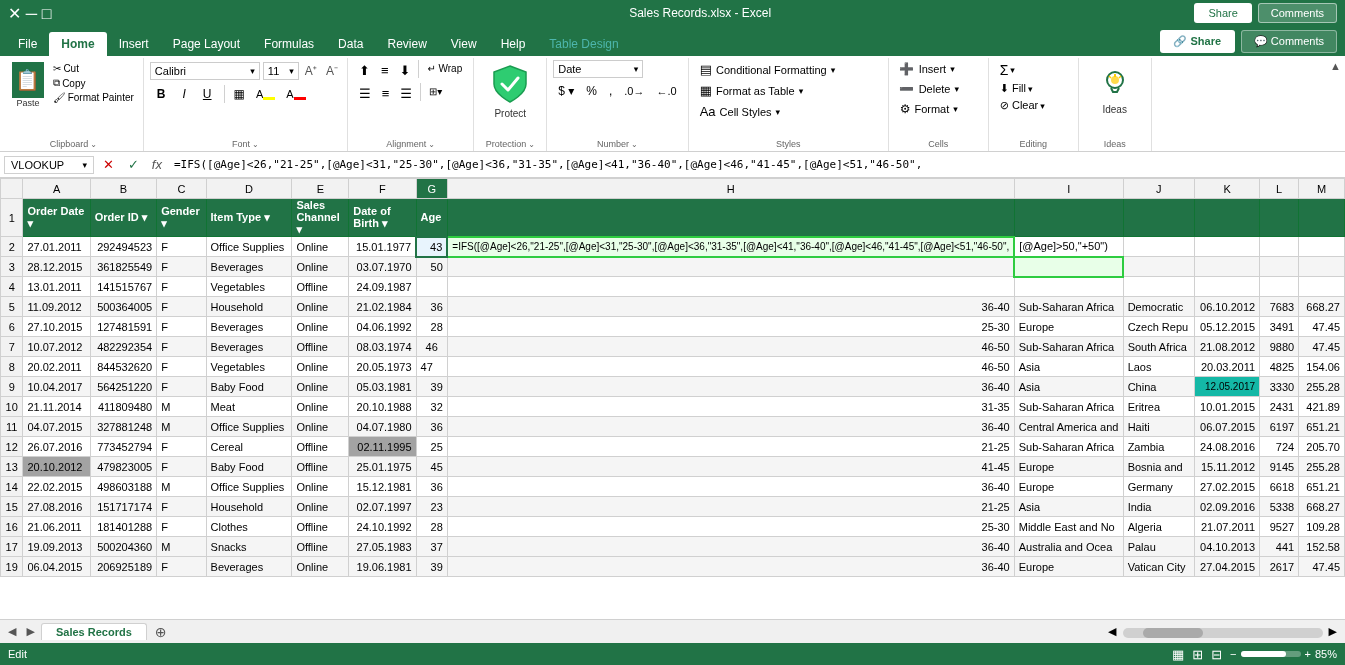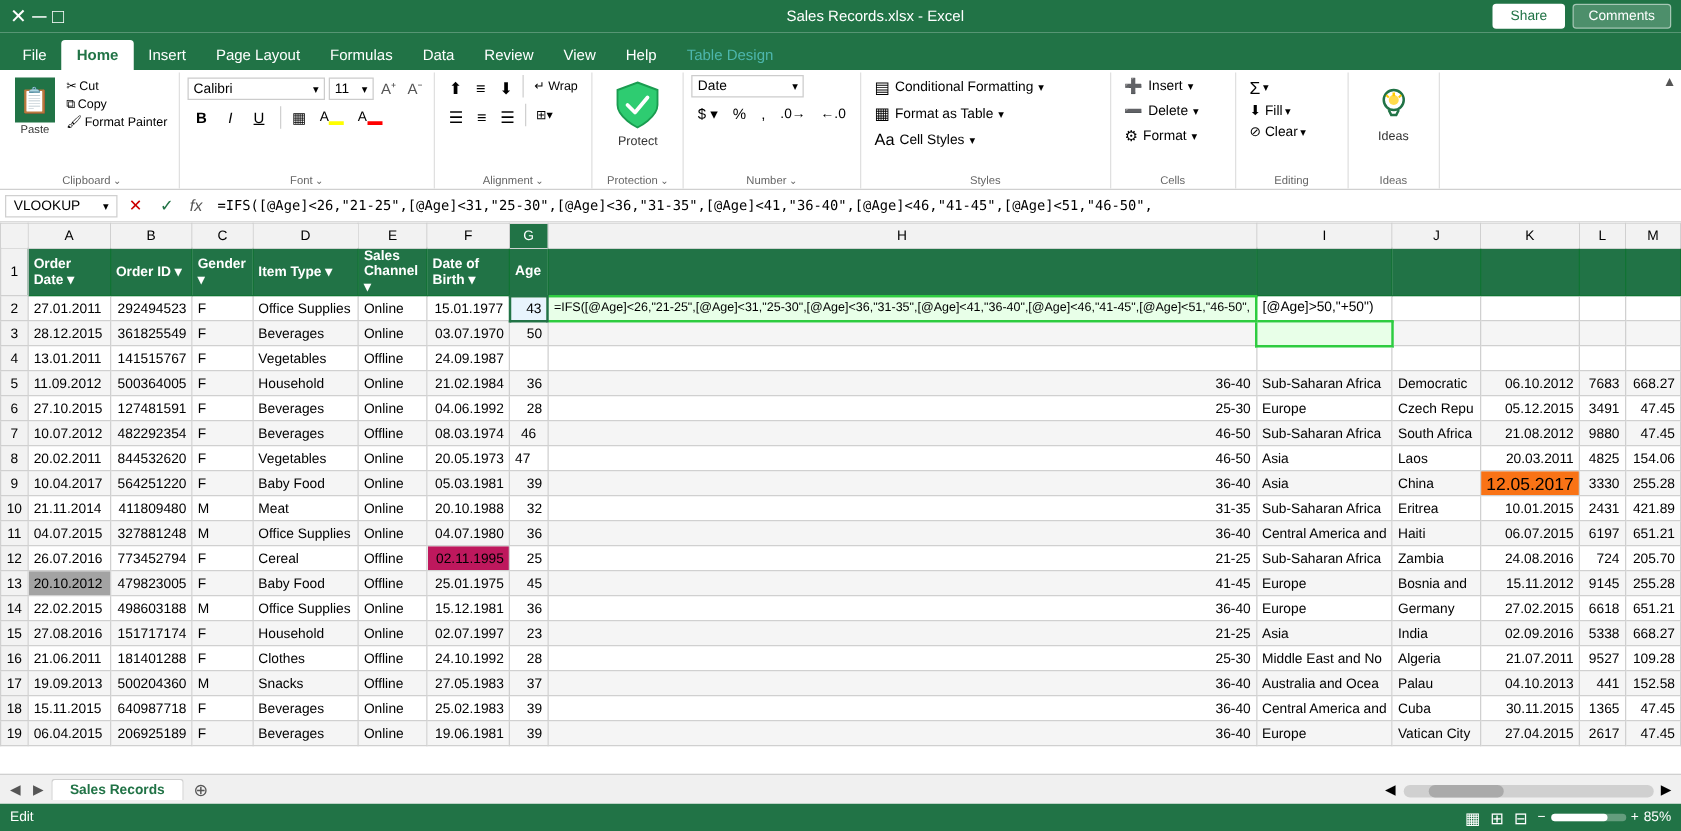--- a/index.html
+++ b/index.html
@@ -23,20 +23,24 @@
     <div style="color:white;padding:5px 12px;font-size:12px;cursor:pointer;">File</div>
     <div style="color:#217346;background:white;padding:5px 12px;font-size:12px;cursor:pointer;border-radius:3px 3px 0 0;font-weight:bold;">Home</div>
     <div style="color:white;padding:5px 12px;font-size:12px;cursor:pointer;">Insert</div>
     <div style="color:white;padding:5px 12px;font-size:12px;cursor:pointer;">Page Layout</div>
     <div style="color:white;padding:5px 12px;font-size:12px;cursor:pointer;">Formulas</div>
     <div style="color:white;padding:5px 12px;font-size:12px;cursor:pointer;">Data</div>
     <div style="color:white;padding:5px 12px;font-size:12px;cursor:pointer;">Review</div>
     <div style="color:white;padding:5px 12px;font-size:12px;cursor:pointer;">View</div>
     <div style="color:white;padding:5px 12px;font-size:12px;cursor:pointer;">Help</div>
     <div style="color:#4db6ac;padding:5px 12px;font-size:12px;cursor:pointer;">Table Design</div>
+    <div style="position:absolute;right:8px;top:4px;display:flex;gap:6px;">
+      <button style="background:white;color:#217346;border:none;padding:4px 14px;border-radius:3px;cursor:pointer;font-size:11px;font-weight:bold;">🔗 Share</button>
+      <button style="background:rgba(255,255,255,0.15);color:white;border:1px solid rgba(255,255,255,0.4);padding:4px 12px;border-radius:3px;cursor:pointer;font-size:11px;">💬 Comments</button>
+    </div>
   </div>
 
   <div style="background:white;border-bottom:1px solid #d0d0d0;display:flex;align-items:stretch;padding:2px 4px 0 4px;height:96px;position:relative;overflow:hidden;">
 
     <div style="display:flex;flex-direction:column;border-right:1px solid #e0e0e0;padding:2px 6px 14px;min-width:76px;position:relative;">
       <div style="display:flex;align-items:flex-start;gap:4px;flex:1;">
         <div style="display:flex;flex-direction:column;align-items:center;cursor:pointer;padding:2px;">
           <div style="width:32px;height:36px;background:#217346;display:flex;align-items:center;justify-content:center;color:white;font-size:20px;">📋</div>
           <span style="font-size:9px;color:#333;">Paste</span>
         </div>
@@ -388,21 +392,21 @@
             <td style="border: 1px solid rgb(208, 208, 208); padding: 0px 4px; height: 20px; font-size: 11px; background: rgb(245, 245, 245); overflow: hidden; white-space: nowrap; text-overflow: ellipsis;">10.04.2017</td>
             <td style="border: 1px solid rgb(208, 208, 208); padding: 0px 4px; height: 20px; font-size: 11px; background: rgb(245, 245, 245); overflow: hidden; white-space: nowrap; text-overflow: ellipsis; text-align: right;">564251220</td>
             <td style="border: 1px solid rgb(208, 208, 208); padding: 0px 4px; height: 20px; font-size: 11px; background: rgb(245, 245, 245); overflow: hidden; white-space: nowrap; text-overflow: ellipsis;">F</td>
             <td style="border: 1px solid rgb(208, 208, 208); padding: 0px 4px; height: 20px; font-size: 11px; background: rgb(245, 245, 245); overflow: hidden; white-space: nowrap; text-overflow: ellipsis;">Baby Food</td>
             <td style="border: 1px solid rgb(208, 208, 208); padding: 0px 4px; height: 20px; font-size: 11px; background: rgb(245, 245, 245); overflow: hidden; white-space: nowrap; text-overflow: ellipsis;">Online</td>
             <td style="border: 1px solid rgb(208, 208, 208); padding: 0px 4px; height: 20px; font-size: 11px; background: rgb(245, 245, 245); overflow: hidden; white-space: nowrap; text-overflow: ellipsis; text-align: right;">05.03.1981</td>
             <td style="border: 1px solid rgb(208, 208, 208); padding: 0px 4px; height: 20px; font-size: 11px; background: rgb(245, 245, 245); overflow: hidden; white-space: nowrap; text-overflow: ellipsis; text-align: right;">39</td>
             <td style="border: 1px solid rgb(208, 208, 208); padding: 0px 4px; height: 20px; font-size: 11px; background: rgb(245, 245, 245); overflow: hidden; white-space: nowrap; text-overflow: ellipsis; text-align: right;">36-40</td>
             <td style="border: 1px solid rgb(208, 208, 208); padding: 0px 4px; height: 20px; font-size: 11px; background: rgb(245, 245, 245); overflow: hidden; white-space: nowrap; text-overflow: ellipsis;">Asia</td>
             <td style="border: 1px solid rgb(208, 208, 208); padding: 0px 4px; height: 20px; font-size: 11px; background: rgb(245, 245, 245); overflow: hidden; white-space: nowrap; text-overflow: ellipsis;">China</td>
-            <td style="border: 1px solid rgb(208, 208, 208); padding: 0px 4px; height: 20px; font-size: 14px; background: #f97316; overflow: hidden; white-space: nowrap; text-overflow: ellipsis; ">12.05.2017</td>
+            <td style="border: 1px solid rgb(208, 208, 208); padding: 0px 4px; height: 20px; font-size: 10px; background: #14b8a6; overflow: hidden; white-space: nowrap; text-overflow: ellipsis; text-align: right;">12.05.2017</td>
             <td style="border: 1px solid rgb(208, 208, 208); padding: 0px 4px; height: 20px; font-size: 11px; background: rgb(245, 245, 245); overflow: hidden; white-space: nowrap; text-overflow: ellipsis; text-align: right;">3330</td>
             <td style="border: 1px solid rgb(208, 208, 208); padding: 0px 4px; height: 20px; font-size: 11px; background: rgb(245, 245, 245); overflow: hidden; white-space: nowrap; text-overflow: ellipsis; text-align: right;">255.28</td>
           </tr>
           <tr>
             <td style="background: rgb(242, 242, 242); border: 1px solid rgb(208, 208, 208); padding: 0px 4px; height: 20px; text-align: center; font-size: 11px;">10</td>
             <td style="border: 1px solid rgb(208, 208, 208); padding: 0px 4px; height: 20px; font-size: 11px; background: rgb(255, 255, 255); overflow: hidden; white-space: nowrap; text-overflow: ellipsis;">21.11.2014</td>
             <td style="border: 1px solid rgb(208, 208, 208); padding: 0px 4px; height: 20px; font-size: 11px; background: rgb(255, 255, 255); overflow: hidden; white-space: nowrap; text-overflow: ellipsis; text-align: right;">411809480</td>
             <td style="border: 1px solid rgb(208, 208, 208); padding: 0px 4px; height: 20px; font-size: 11px; background: rgb(255, 255, 255); overflow: hidden; white-space: nowrap; text-overflow: ellipsis;">M</td>
             <td style="border: 1px solid rgb(208, 208, 208); padding: 0px 4px; height: 20px; font-size: 11px; background: rgb(255, 255, 255); overflow: hidden; white-space: nowrap; text-overflow: ellipsis;">Meat</td>
             <td style="border: 1px solid rgb(208, 208, 208); padding: 0px 4px; height: 20px; font-size: 11px; background: rgb(255, 255, 255); overflow: hidden; white-space: nowrap; text-overflow: ellipsis;">Online</td>
@@ -431,21 +435,21 @@
             <td style="border: 1px solid rgb(208, 208, 208); padding: 0px 4px; height: 20px; font-size: 11px; background: rgb(245, 245, 245); overflow: hidden; white-space: nowrap; text-overflow: ellipsis; text-align: right;">6197</td>
             <td style="border: 1px solid rgb(208, 208, 208); padding: 0px 4px; height: 20px; font-size: 11px; background: rgb(245, 245, 245); overflow: hidden; white-space: nowrap; text-overflow: ellipsis; text-align: right;">651.21</td>
           </tr>
           <tr>
             <td style="background: rgb(242, 242, 242); border: 1px solid rgb(208, 208, 208); padding: 0px 4px; height: 20px; text-align: center; font-size: 11px;">12</td>
             <td style="border: 1px solid rgb(208, 208, 208); padding: 0px 4px; height: 20px; font-size: 11px; background: rgb(255, 255, 255); overflow: hidden; white-space: nowrap; text-overflow: ellipsis;">26.07.2016</td>
             <td style="border: 1px solid rgb(208, 208, 208); padding: 0px 4px; height: 20px; font-size: 11px; background: rgb(255, 255, 255); overflow: hidden; white-space: nowrap; text-overflow: ellipsis; text-align: right;">773452794</td>
             <td style="border: 1px solid rgb(208, 208, 208); padding: 0px 4px; height: 20px; font-size: 11px; background: rgb(255, 255, 255); overflow: hidden; white-space: nowrap; text-overflow: ellipsis;">F</td>
             <td style="border: 1px solid rgb(208, 208, 208); padding: 0px 4px; height: 20px; font-size: 11px; background: rgb(255, 255, 255); overflow: hidden; white-space: nowrap; text-overflow: ellipsis;">Cereal</td>
             <td style="border: 1px solid rgb(208, 208, 208); padding: 0px 4px; height: 20px; font-size: 11px; background: rgb(255, 255, 255); overflow: hidden; white-space: nowrap; text-overflow: ellipsis;">Offline</td>
-            <td style="border: 1px solid rgb(208, 208, 208); padding: 0px 4px; height: 20px; font-size: 11px; background: #be185d; overflow: hidden; white-space: nowrap; text-overflow: ellipsis; text-align: right;">02.11.1995</td>
+            <td style="border: 1px solid rgb(208, 208, 208); padding: 0px 4px; height: 20px; font-size: 11px; background: #a3a3a3; overflow: hidden; white-space: nowrap; text-overflow: ellipsis; text-align: right;">02.11.1995</td>
             <td style="border: 1px solid rgb(208, 208, 208); padding: 0px 4px; height: 20px; font-size: 11px; background: rgb(255, 255, 255); overflow: hidden; white-space: nowrap; text-overflow: ellipsis; text-align: right;">25</td>
             <td style="border: 1px solid rgb(208, 208, 208); padding: 0px 4px; height: 20px; font-size: 11px; background: rgb(255, 255, 255); overflow: hidden; white-space: nowrap; text-overflow: ellipsis; text-align: right;">21-25</td>
             <td style="border: 1px solid rgb(208, 208, 208); padding: 0px 4px; height: 20px; font-size: 11px; background: rgb(255, 255, 255); overflow: hidden; white-space: nowrap; text-overflow: ellipsis;">Sub-Saharan Africa</td>
             <td style="border: 1px solid rgb(208, 208, 208); padding: 0px 4px; height: 20px; font-size: 11px; background: rgb(255, 255, 255); overflow: hidden; white-space: nowrap; text-overflow: ellipsis;">Zambia</td>
             <td style="border: 1px solid rgb(208, 208, 208); padding: 0px 4px; height: 20px; font-size: 11px; background: rgb(255, 255, 255); overflow: hidden; white-space: nowrap; text-overflow: ellipsis; text-align: right;">24.08.2016</td>
             <td style="border: 1px solid rgb(208, 208, 208); padding: 0px 4px; height: 20px; font-size: 11px; background: rgb(255, 255, 255); overflow: hidden; white-space: nowrap; text-overflow: ellipsis; text-align: right;">724</td>
             <td style="border: 1px solid rgb(208, 208, 208); padding: 0px 4px; height: 20px; font-size: 11px; background: rgb(255, 255, 255); overflow: hidden; white-space: nowrap; text-overflow: ellipsis; text-align: right;">205.70</td>
           </tr>
           <tr>
             <td style="background: rgb(242, 242, 242); border: 1px solid rgb(208, 208, 208); padding: 0px 4px; height: 20px; text-align: center; font-size: 11px;">13</td>
@@ -521,36 +525,20 @@
             <td style="border: 1px solid rgb(208, 208, 208); padding: 0px 4px; height: 20px; font-size: 11px; background: rgb(245, 245, 245); overflow: hidden; white-space: nowrap; text-overflow: ellipsis; text-align: right;">27.05.1983</td>
             <td style="border: 1px solid rgb(208, 208, 208); padding: 0px 4px; height: 20px; font-size: 11px; background: rgb(245, 245, 245); overflow: hidden; white-space: nowrap; text-overflow: ellipsis; text-align: right;">37</td>
             <td style="border: 1px solid rgb(208, 208, 208); padding: 0px 4px; height: 20px; font-size: 11px; background: rgb(245, 245, 245); overflow: hidden; white-space: nowrap; text-overflow: ellipsis; text-align: right;">36-40</td>
             <td style="border: 1px solid rgb(208, 208, 208); padding: 0px 4px; height: 20px; font-size: 11px; background: rgb(245, 245, 245); overflow: hidden; white-space: nowrap; text-overflow: ellipsis;">Australia and Ocea</td>
             <td style="border: 1px solid rgb(208, 208, 208); padding: 0px 4px; height: 20px; font-size: 11px; background: rgb(245, 245, 245); overflow: hidden; white-space: nowrap; text-overflow: ellipsis;">Palau</td>
             <td style="border: 1px solid rgb(208, 208, 208); padding: 0px 4px; height: 20px; font-size: 11px; background: rgb(245, 245, 245); overflow: hidden; white-space: nowrap; text-overflow: ellipsis; text-align: right;">04.10.2013</td>
             <td style="border: 1px solid rgb(208, 208, 208); padding: 0px 4px; height: 20px; font-size: 11px; background: rgb(245, 245, 245); overflow: hidden; white-space: nowrap; text-overflow: ellipsis; text-align: right;">441</td>
             <td style="border: 1px solid rgb(208, 208, 208); padding: 0px 4px; height: 20px; font-size: 11px; background: rgb(245, 245, 245); overflow: hidden; white-space: nowrap; text-overflow: ellipsis; text-align: right;">152.58</td>
           </tr>
           <tr>
-            <td style="background: rgb(242, 242, 242); border: 1px solid rgb(208, 208, 208); padding: 0px 4px; height: 20px; text-align: center; font-size: 11px;">18</td>
-            <td style="border: 1px solid rgb(208, 208, 208); padding: 0px 4px; height: 20px; font-size: 11px; background: rgb(255, 255, 255); overflow: hidden; white-space: nowrap; text-overflow: ellipsis;">15.11.2015</td>
-            <td style="border: 1px solid rgb(208, 208, 208); padding: 0px 4px; height: 20px; font-size: 11px; background: rgb(255, 255, 255); overflow: hidden; white-space: nowrap; text-overflow: ellipsis; text-align: right;">640987718</td>
-            <td style="border: 1px solid rgb(208, 208, 208); padding: 0px 4px; height: 20px; font-size: 11px; background: rgb(255, 255, 255); overflow: hidden; white-space: nowrap; text-overflow: ellipsis;">F</td>
-            <td style="border: 1px solid rgb(208, 208, 208); padding: 0px 4px; height: 20px; font-size: 11px; background: rgb(255, 255, 255); overflow: hidden; white-space: nowrap; text-overflow: ellipsis;">Beverages</td>
-            <td style="border: 1px solid rgb(208, 208, 208); padding: 0px 4px; height: 20px; font-size: 11px; background: rgb(255, 255, 255); overflow: hidden; white-space: nowrap; text-overflow: ellipsis;">Online</td>
-            <td style="border: 1px solid rgb(208, 208, 208); padding: 0px 4px; height: 20px; font-size: 11px; background: rgb(255, 255, 255); overflow: hidden; white-space: nowrap; text-overflow: ellipsis; text-align: right;">25.02.1983</td>
-            <td style="border: 1px solid rgb(208, 208, 208); padding: 0px 4px; height: 20px; font-size: 11px; background: rgb(255, 255, 255); overflow: hidden; white-space: nowrap; text-overflow: ellipsis; text-align: right;">39</td>
-            <td style="border: 1px solid rgb(208, 208, 208); padding: 0px 4px; height: 20px; font-size: 11px; background: rgb(255, 255, 255); overflow: hidden; white-space: nowrap; text-overflow: ellipsis; text-align: right;">36-40</td>
-            <td style="border: 1px solid rgb(208, 208, 208); padding: 0px 4px; height: 20px; font-size: 11px; background: rgb(255, 255, 255); overflow: hidden; white-space: nowrap; text-overflow: ellipsis;">Central America and</td>
-            <td style="border: 1px solid rgb(208, 208, 208); padding: 0px 4px; height: 20px; font-size: 11px; background: rgb(255, 255, 255); overflow: hidden; white-space: nowrap; text-overflow: ellipsis;">Cuba</td>
-            <td style="border: 1px solid rgb(208, 208, 208); padding: 0px 4px; height: 20px; font-size: 11px; background: rgb(255, 255, 255); overflow: hidden; white-space: nowrap; text-overflow: ellipsis; text-align: right;">30.11.2015</td>
-            <td style="border: 1px solid rgb(208, 208, 208); padding: 0px 4px; height: 20px; font-size: 11px; background: rgb(255, 255, 255); overflow: hidden; white-space: nowrap; text-overflow: ellipsis; text-align: right;">1365</td>
-            <td style="border: 1px solid rgb(208, 208, 208); padding: 0px 4px; height: 20px; font-size: 11px; background: rgb(255, 255, 255); overflow: hidden; white-space: nowrap; text-overflow: ellipsis; text-align: right;">47.45</td>
-          </tr>
-          <tr>
             <td style="background: rgb(242, 242, 242); border: 1px solid rgb(208, 208, 208); padding: 0px 4px; height: 20px; text-align: center; font-size: 11px;">19</td>
             <td style="border: 1px solid rgb(208, 208, 208); padding: 0px 4px; height: 20px; font-size: 11px; background: rgb(245, 245, 245); overflow: hidden; white-space: nowrap; text-overflow: ellipsis;">06.04.2015</td>
             <td style="border: 1px solid rgb(208, 208, 208); padding: 0px 4px; height: 20px; font-size: 11px; background: rgb(245, 245, 245); overflow: hidden; white-space: nowrap; text-overflow: ellipsis; text-align: right;">206925189</td>
             <td style="border: 1px solid rgb(208, 208, 208); padding: 0px 4px; height: 20px; font-size: 11px; background: rgb(245, 245, 245); overflow: hidden; white-space: nowrap; text-overflow: ellipsis;">F</td>
             <td style="border: 1px solid rgb(208, 208, 208); padding: 0px 4px; height: 20px; font-size: 11px; background: rgb(245, 245, 245); overflow: hidden; white-space: nowrap; text-overflow: ellipsis;">Beverages</td>
             <td style="border: 1px solid rgb(208, 208, 208); padding: 0px 4px; height: 20px; font-size: 11px; background: rgb(245, 245, 245); overflow: hidden; white-space: nowrap; text-overflow: ellipsis;">Online</td>
             <td style="border: 1px solid rgb(208, 208, 208); padding: 0px 4px; height: 20px; font-size: 11px; background: rgb(245, 245, 245); overflow: hidden; white-space: nowrap; text-overflow: ellipsis; text-align: right;">19.06.1981</td>
             <td style="border: 1px solid rgb(208, 208, 208); padding: 0px 4px; height: 20px; font-size: 11px; background: rgb(245, 245, 245); overflow: hidden; white-space: nowrap; text-overflow: ellipsis; text-align: right;">39</td>
             <td style="border: 1px solid rgb(208, 208, 208); padding: 0px 4px; height: 20px; font-size: 11px; background: rgb(245, 245, 245); overflow: hidden; white-space: nowrap; text-overflow: ellipsis; text-align: right;">36-40</td>
             <td style="border: 1px solid rgb(208, 208, 208); padding: 0px 4px; height: 20px; font-size: 11px; background: rgb(245, 245, 245); overflow: hidden; white-space: nowrap; text-overflow: ellipsis;">Europe</td>

